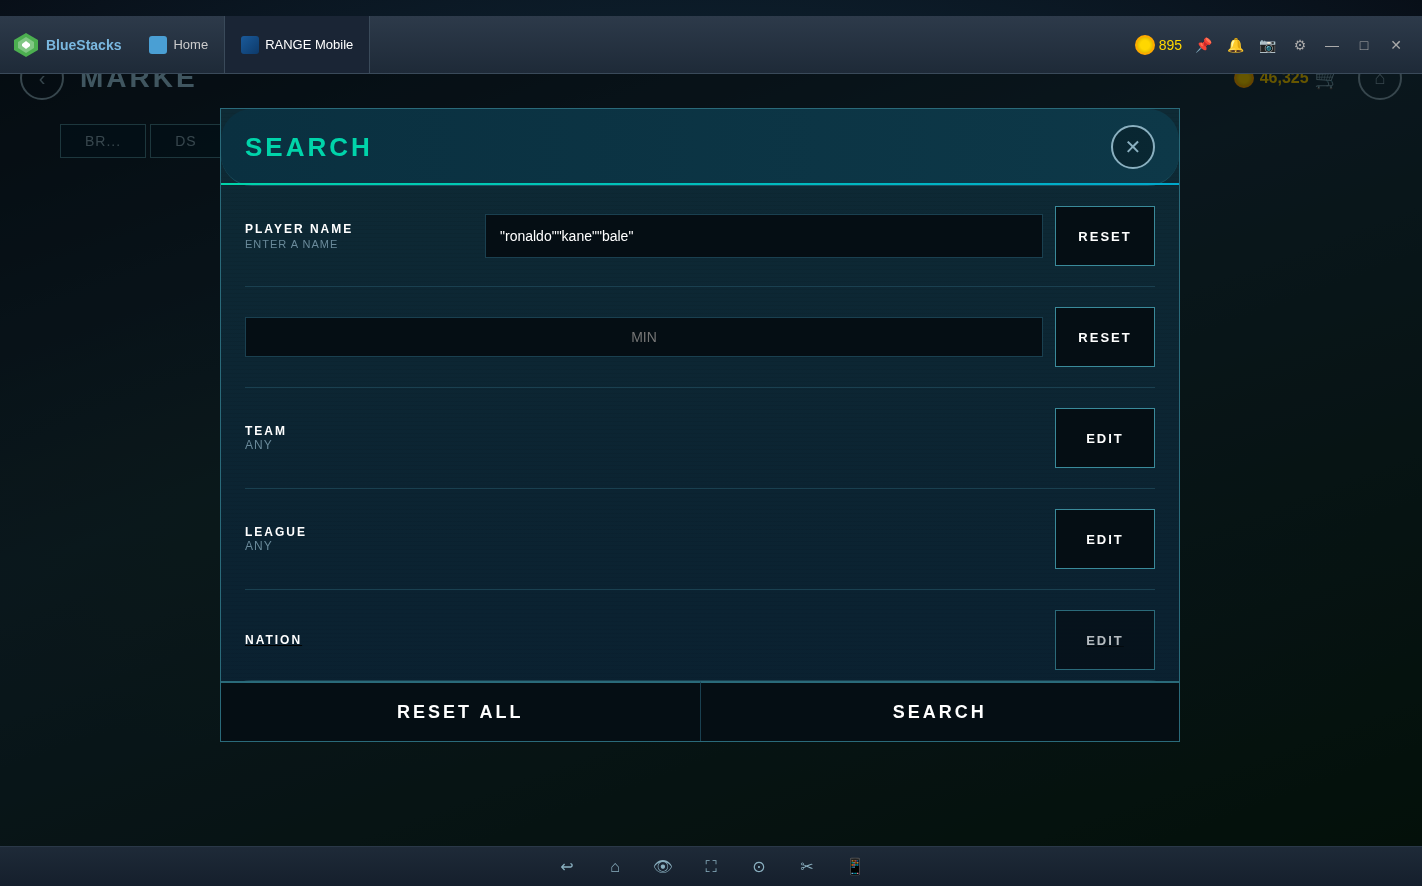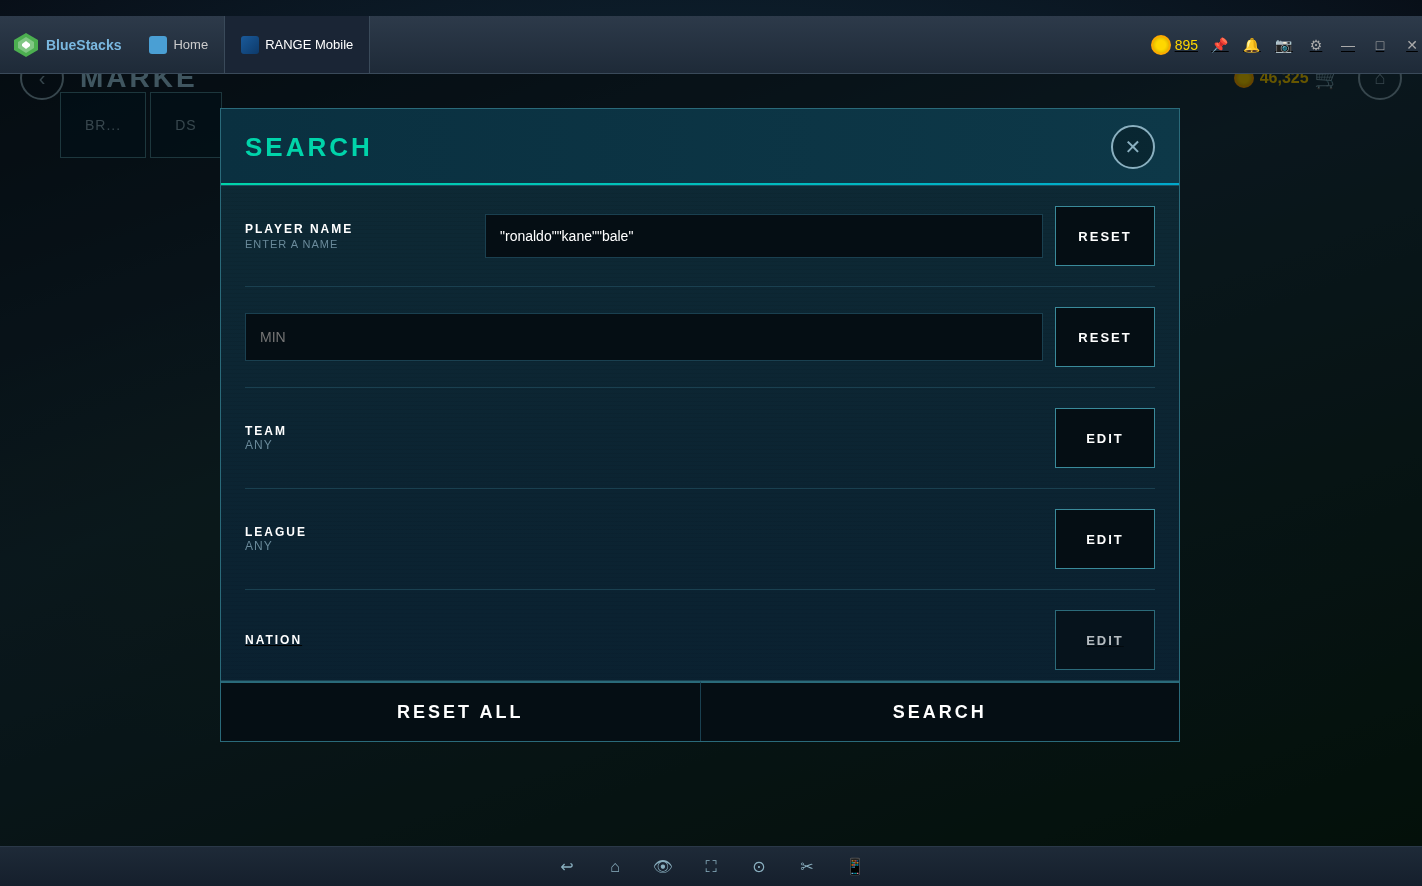--- a/index.html
+++ b/index.html
@@ -87,21 +87,21 @@
 
     .tab-icon.fifa {
       background: linear-gradient(135deg, #1a5a9a, #0d3a6a);
     }
 
     .taskbar-right {
       margin-left: auto;
       display: flex;
       align-items: center;
       gap: 12px;
-      text-decoration: underline;
+      padding-right: 16px;
     }
 
     .coins-badge {
       display: flex;
       align-items: center;
       gap: 4px;
       color: #ffd700;
       font-size: 14px;
     }
 
@@ -222,21 +222,21 @@
       left: 60px;
       right: 60px;
       height: 50px;
       display: flex;
       align-items: flex-end;
       z-index: 5;
       gap: 4px;
     }
 
     .nav-tab {
-      padding: 24px 24px;
+      padding: 8px 24px;
       border: 1px solid #4a8a9a;
       color: #8ab0c0;
       font-size: 14px;
       letter-spacing: 1px;
       cursor: pointer;
       background: rgba(0,40,60,0.5);
     }
 
     
     .modal {
@@ -342,27 +342,27 @@
       padding: 0 14px;
       outline: none;
     }
 
     .text-input::placeholder {
       color: #3a6070;
     }
 
     .min-input, .max-input {
       flex: 1;
-      height: 48px;
+      height: 40px;
       background: #050e14;
       border: 1px solid #1a4050;
       color: #3a6070;
       font-size: 14px;
       padding: 0 14px;
-      text-align: left;
+      text-align: center;
       outline: none;
     }
 
     .reset-btn, .edit-btn {
       height: 60px;
       min-width: 100px;
       background: #050e14;
       border: 1px solid #3a8a9a;
       color: #ffffff;
       font-size: 13px;
@@ -440,21 +440,21 @@
         0deg,
         transparent,
         transparent 3px,
         rgba(0,0,0,0.05) 3px,
         rgba(0,0,0,0.05) 4px
       );
       pointer-events: none;
       z-index: 0;
     }
 
-    .modal > * { position: relative; z-index: 1; }
+    .modal > * { position: relative; z-index: 1; border-radius: 31px; }
 
     
     .nation-row {
       display: flex;
       align-items: center;
       padding: 20px 0 10px 0;
       gap: 20px;
       text-decoration: underline;
     }
   </style>

